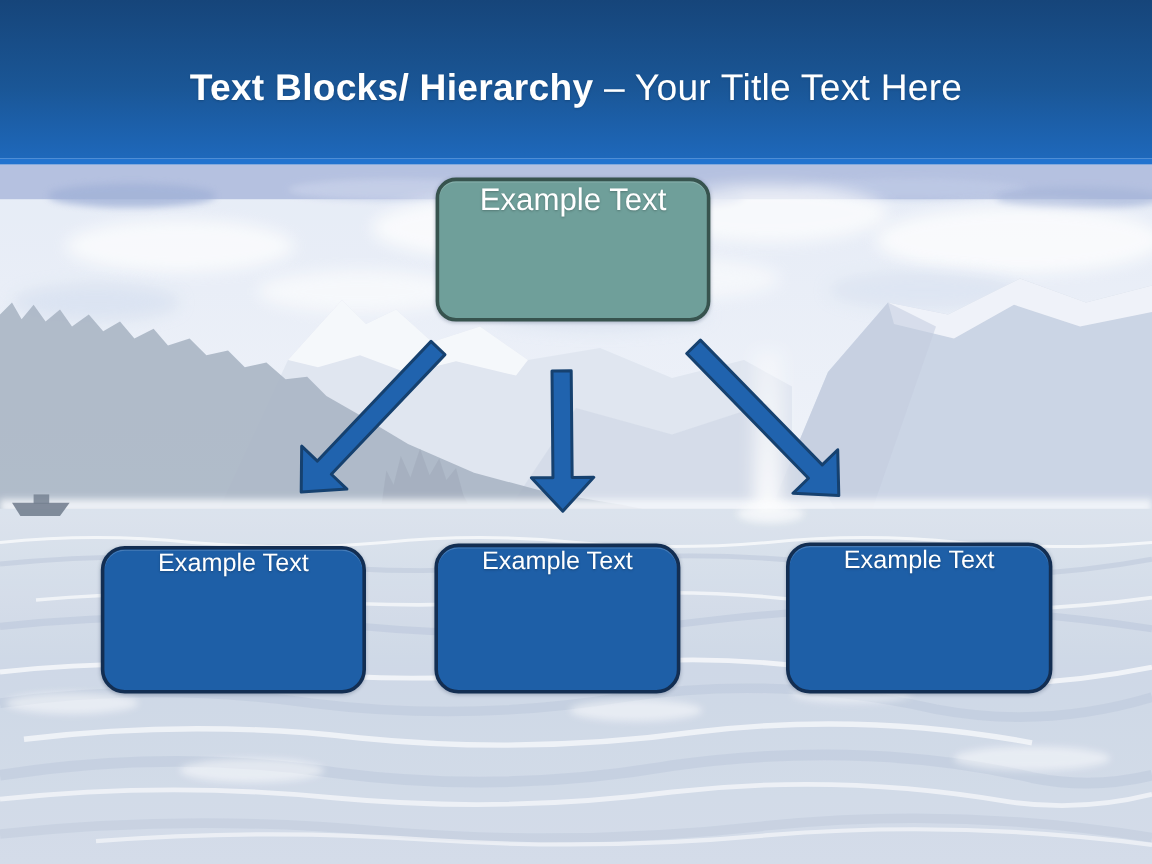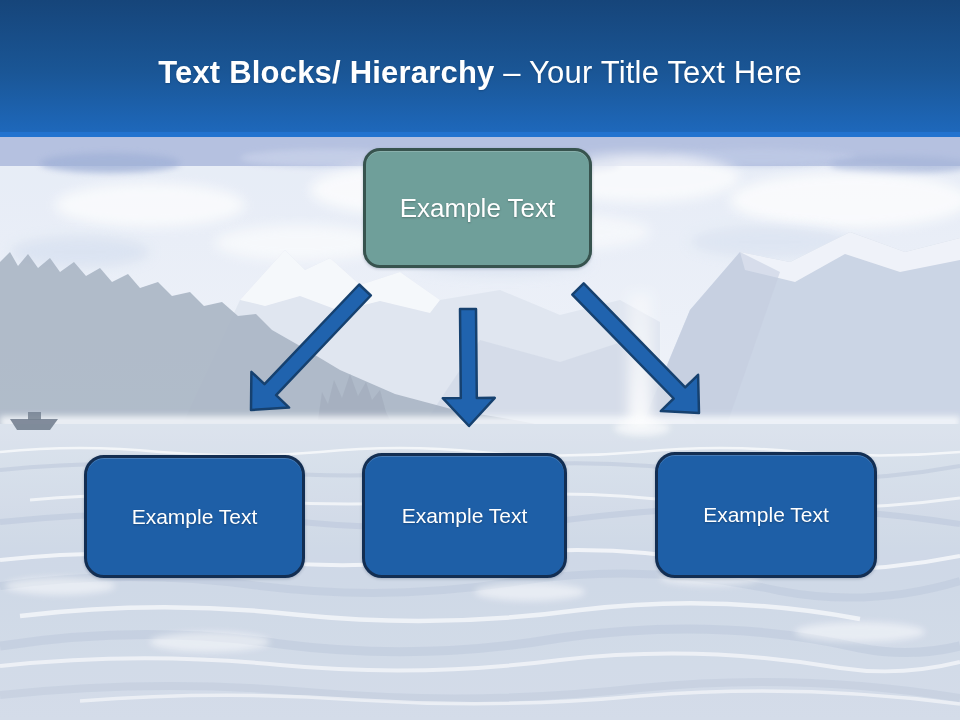--- a/index.html
+++ b/index.html
@@ -21,21 +21,21 @@
     font-size:31px;line-height:1.1;letter-spacing:.2px;
     font-weight:400;white-space:nowrap;
     text-shadow:0 1px 2px rgba(0,0,0,.18);
   }
   .title .bold{font-weight:700;}
   
   .bg{position:absolute;left:0;top:0;width:960px;height:720px;display:block;pointer-events:none;}
   
   .arrows{position:absolute;left:0;top:0;width:960px;height:720px;pointer-events:none;}
   .box{
-    position:absolute;display:flex;align-items:center;justify-content:center;
+    position:absolute;display:flex;align-items:flex-start;justify-content:center;
     color:var(--box-text,#ffffff);text-align:center;
     box-sizing:border-box;
     box-shadow:inset 0 1px 0 rgba(255,255,255,.18), 0 1px 3px rgba(20,40,70,.25);
   }
   .box .label{text-shadow:0 1px 2px rgba(0,0,0,.25);}
   .box.root{
     left:363px;top:148px;width:229px;height:120px;border-radius:17px;
     background:var(--root-fill,#6f9f9a);
     border:3px solid var(--root-border,#37534e);
     font-size:26px;

